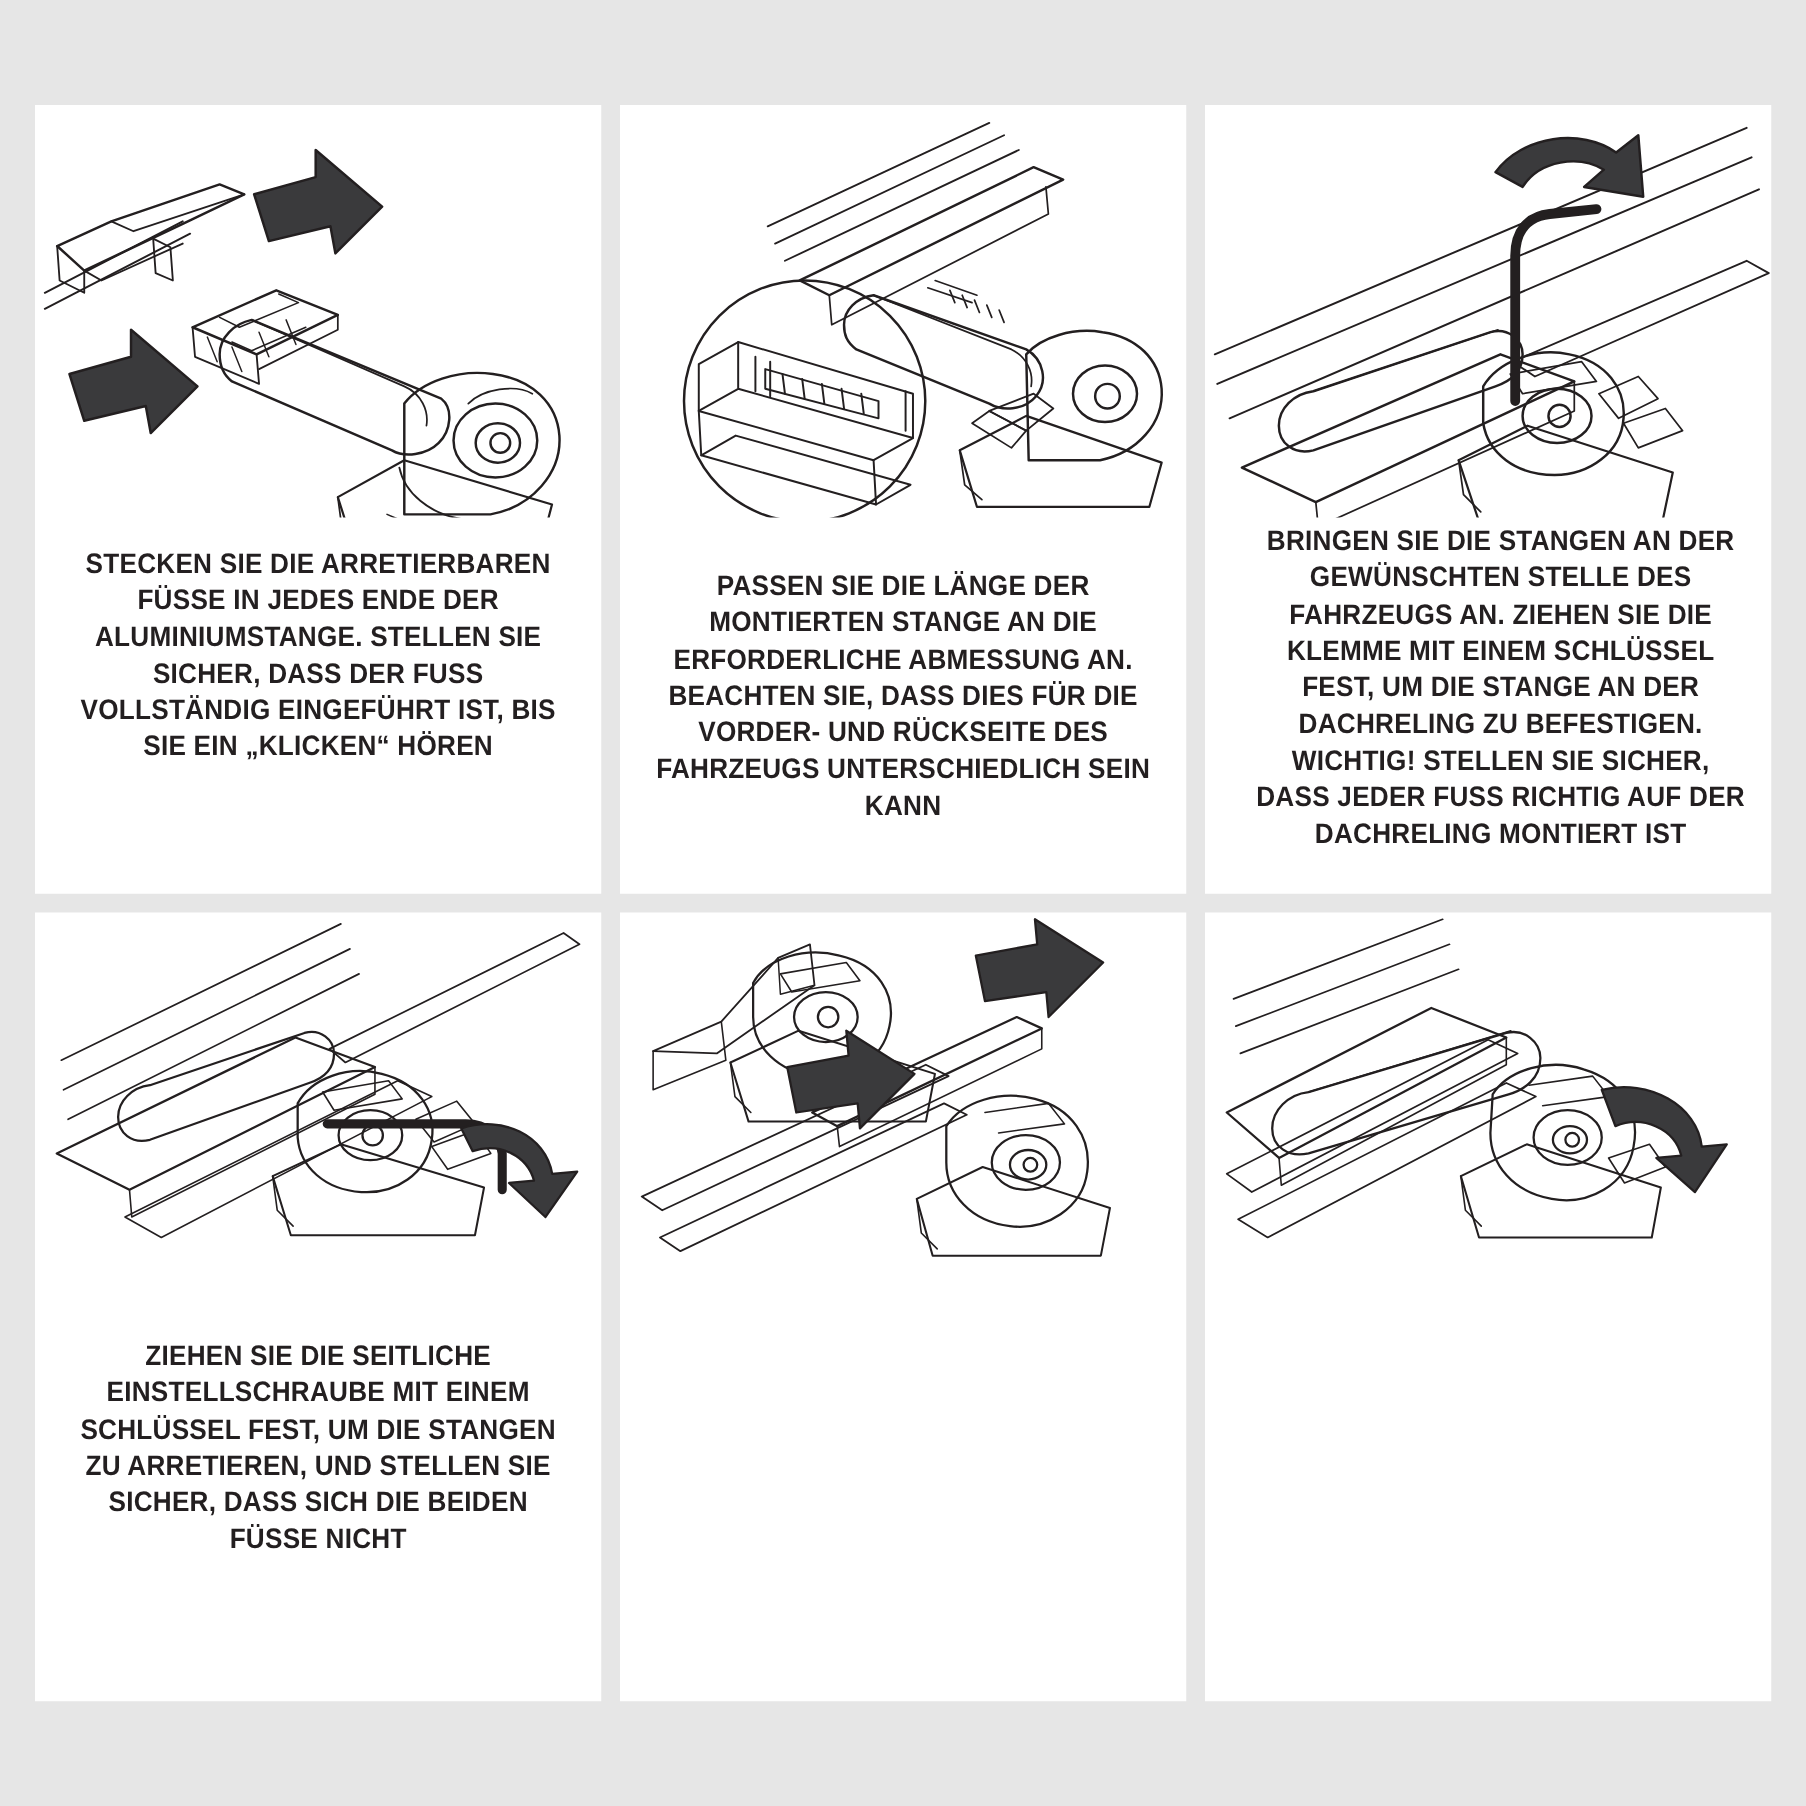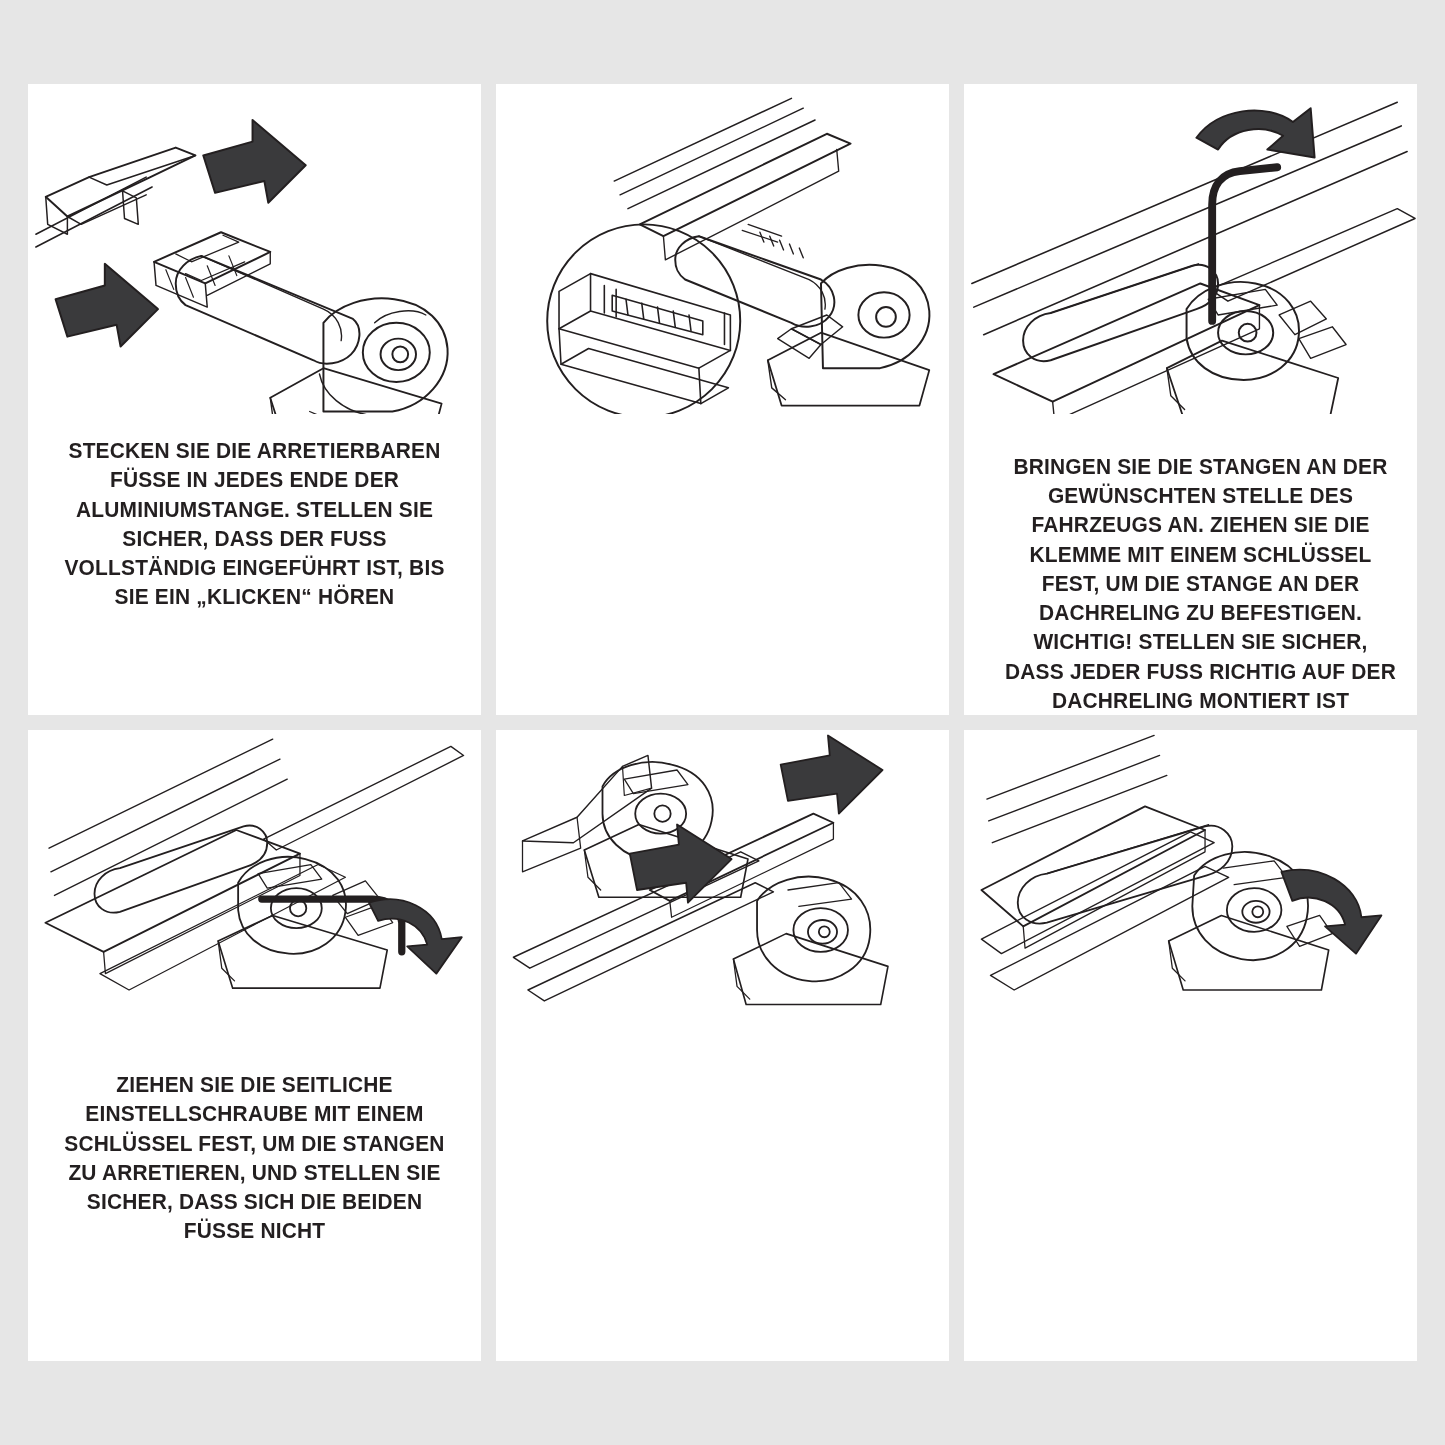--- a/index.html
+++ b/index.html
@@ -58,21 +58,21 @@
     box-sizing: border-box;
     width: 100%;
   }
   .cap-wrap {
     flex: 1 1 auto;
     display: flex;
     align-items: flex-start;
     justify-content: center;
     width: 100%;
   }
-  .cap-wrap.center { align-items: flex-end; margin-left: 20px; }
+  .cap-wrap.center { align-items: flex-start; margin-left: 20px; }
   .cap-pad-1 { padding-top: 18px; }
   .cap-pad-2 { padding-top: 36px; }
   .cap-pad-3 { padding-top: 0px; }
 </style>
 </head>
 <body>
 
 <div id="grid">
 
   <div class="panel tall">
@@ -151,20 +151,23 @@
             <path d="M96 190 L96 228 L64 246 M96 228 L238 268"></path>
             <path d="M110 202 L110 230 M122 206 L122 234 M232 230 L232 262"></path>
             <path d="M118 212 L210 238 L210 252 L118 228 Z"></path>
             <path d="M132 216 L134 232 M148 220 L150 236 M164 224 L166 240 M180 228 L182 244 M196 232 L198 248"></path>
             <path d="M64 246 L66 282 L208 322 L206 286"></path>
             <path d="M66 282 L94 266 L236 306 L208 322"></path>
           </g>
         </g>
       </svg>
     </div>
+    <div class="cap-wrap cap-pad-2">
+      <div class="caption">PASSEN SIE DIE LÄNGE DER MONTIERTEN STANGE AN DIE ERFORDERLICHE ABMESSUNG AN. BEACHTEN SIE, DASS DIES FÜR DIE VORDER- UND RÜCKSEITE DES FAHRZEUGS UNTERSCHIEDLICH SEIN KANN</div>
+    </div>
   </div>
 
   <div class="panel tall">
     <div class="illo">
       <svg viewBox="0 0 460 330" xmlns="http://www.w3.org/2000/svg">
         <g fill="none" stroke="#231f20" stroke-width="2" stroke-linejoin="round" stroke-linecap="round">
 
           <path d="M8 200 L440 16" stroke-width="1.6"></path>
           <path d="M10 224 L444 40" stroke-width="1.6"></path>
           <path d="M20 252 L450 66" stroke-width="1.6"></path>

